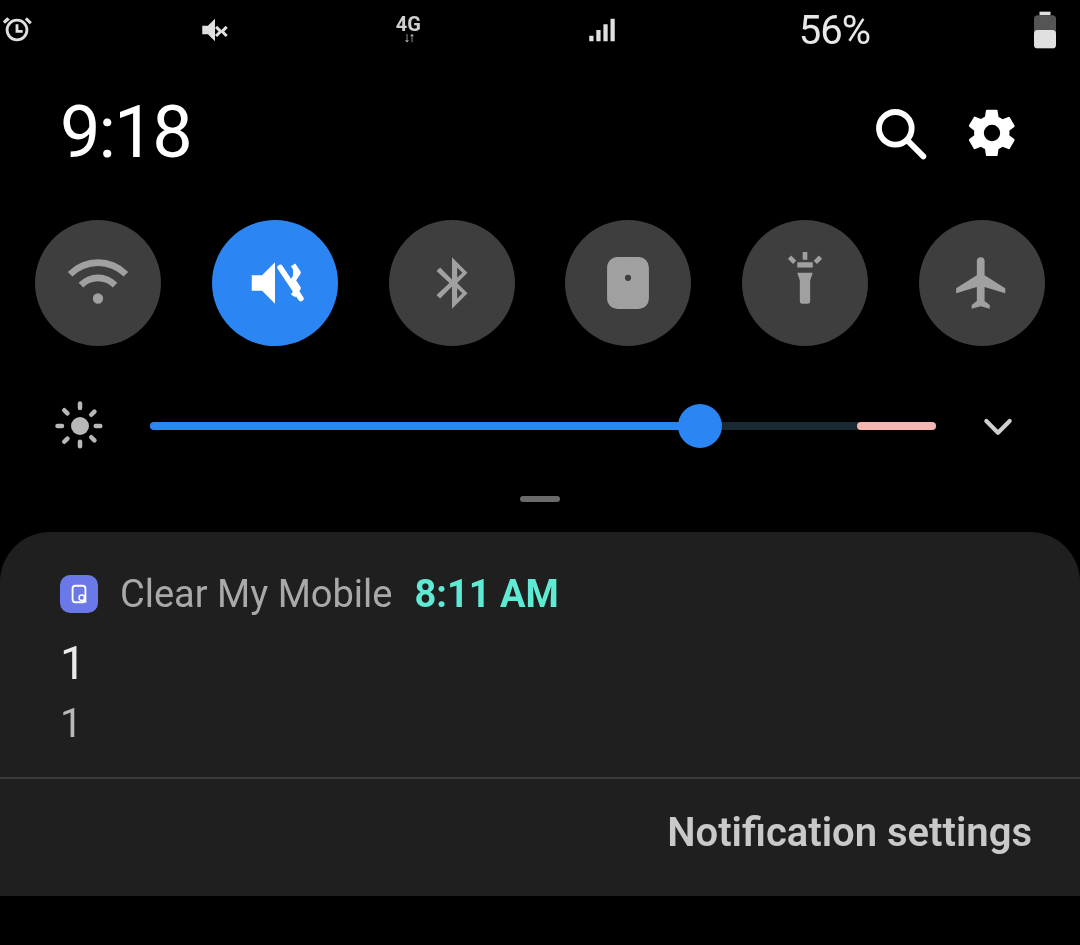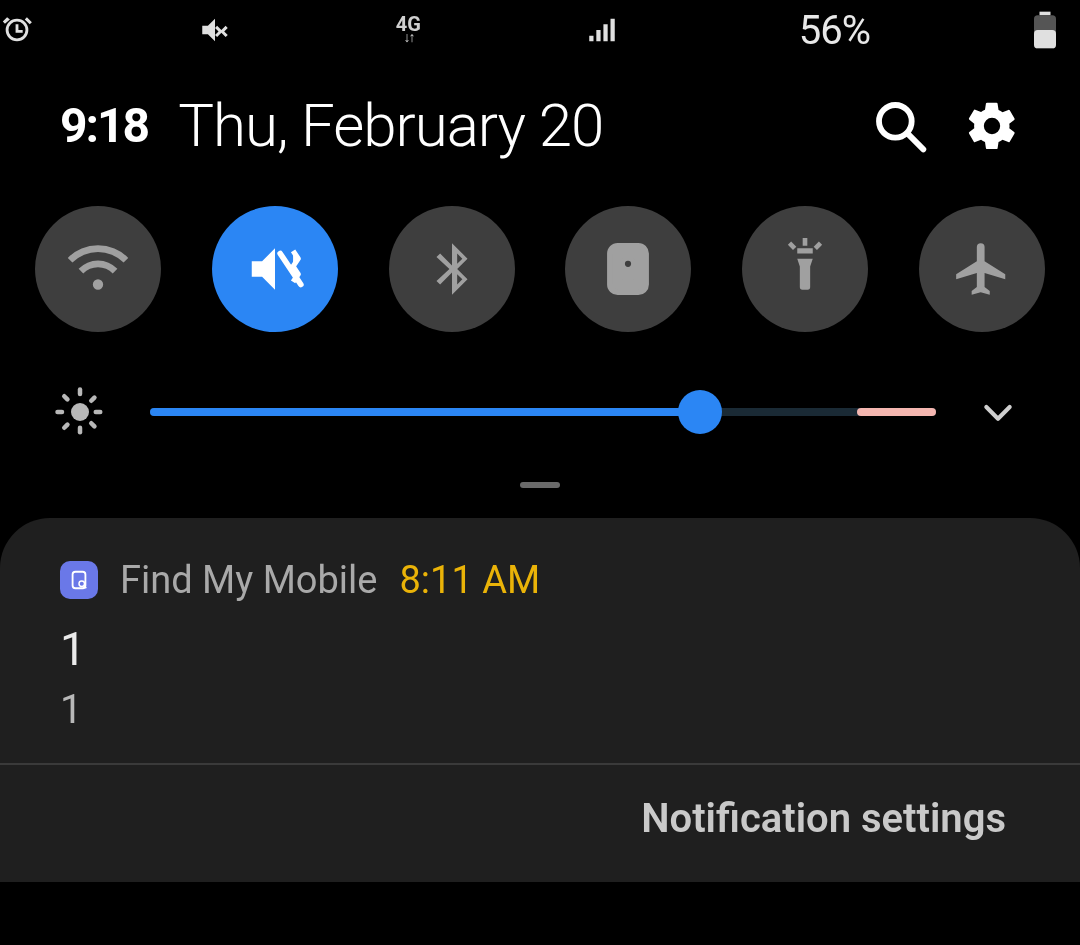--- a/index.html
+++ b/index.html
@@ -38,22 +38,22 @@
   .net-stack .lbl { font-size: 20px; font-weight: 700; }
   .net-stack .arrows { font-size: 14px; letter-spacing: -2px; }
 
   
   .qs-header {
     display: flex;
     align-items: center;
     padding: 30px 60px 20px 60px;
   }
   .qs-time {
-    font-size: 48px;
-    font-weight: 700;
+    font-size: 72px;
+    font-weight: 400;
     color: #ffffff;
     letter-spacing: -2px;
   }
   .qs-date {
     font-size: 60px;
     font-weight: 300;
     color: #ffffff;
     margin-left: 30px;
     letter-spacing: -1px;
   }
@@ -162,42 +162,42 @@
     padding: 0 60px;
   }
   .app-badge {
     width: 38px;
     height: 38px;
     background: #6a78e8;
     border-radius: 10px;
     display:flex; align-items:center; justify-content:center;
   }
   .app-name { font-size: 38px; color: #a9a9a9; }
-  .notif-time { font-size: 38px; color: #eab308; }
+  .notif-time { font-size: 38px; color: #5eead4; font-weight: bold; }
   .notif-title {
     font-size: 46px;
     color: #eaeaea;
     padding: 20px 60px 0 60px;
   }
   .notif-body {
     font-size: 40px;
     color: #b8b8b8;
     padding: 10px 60px 30px 60px;
   }
   .notif-divider {
     height: 2px;
     background: #3a3a3a;
     width: 100%;
   }
   .notif-actions {
     display: flex;
     justify-content: flex-end;
     align-items: center;
     gap: 80px;
-    padding: 30px 74px 40px 70px;
+    padding: 30px 48px 40px 70px;
   }
   .notif-actions .act {
     font-size: 40px;
     font-weight: 600;
     color: #c9c9c9;
   }
 </style>
 </head>
 <body>
 
@@ -226,21 +226,20 @@
     <svg width="22" height="38" viewBox="0 0 12 20">
         <rect x="3" y="0" width="6" height="2" fill="#e0e0e0"></rect>
         <rect x="0" y="2" width="12" height="18" rx="2" fill="#555"></rect>
         <rect x="0" y="10" width="12" height="10" rx="2" fill="#e0e0e0"></rect>
       </svg>
   </span>
 </div>
 
 <div class="qs-header">
   <div class="qs-time">9:18</div>
-  <div class="qs-date">Thu, February 20</div>
   <div class="spacer"></div>
   <div class="hicon">
     <svg viewBox="0 0 24 24">
         <circle cx="10" cy="10" r="7" stroke="#ffffff" stroke-width="2.5" fill="none"></circle>
         <line x1="15.5" y1="15.5" x2="22" y2="22" stroke="#ffffff" stroke-width="2.5" stroke-linecap="round"></line>
       </svg>
   </div>
   <div class="hicon">
     <svg viewBox="0 0 24 24">
         <path fill="#ffffff" d="M19.4 13a7.5 7.5 0 0 0 .1-1 7.5 7.5 0 0 0-.1-1l2.1-1.6a.5.5 0 0 0 .1-.7l-2-3.4a.5.5 0 0 0-.6-.2l-2.5 1a7.3 7.3 0 0 0-1.7-1l-.4-2.6A.5.5 0 0 0 13.9 2h-4a.5.5 0 0 0-.5.4L9 5a7.3 7.3 0 0 0-1.7 1l-2.5-1a.5.5 0 0 0-.6.2l-2 3.4a.5.5 0 0 0 .1.7L4.4 11a7.5 7.5 0 0 0 0 2l-2.1 1.6a.5.5 0 0 0-.1.7l2 3.4a.5.5 0 0 0 .6.2l2.5-1a7.3 7.3 0 0 0 1.7 1l.4 2.6a.5.5 0 0 0 .5.4h4a.5.5 0 0 0 .5-.4l.4-2.6a7.3 7.3 0 0 0 1.7-1l2.5 1a.5.5 0 0 0 .6-.2l2-3.4a.5.5 0 0 0-.1-.7zM12 15.5A3.5 3.5 0 1 1 15.5 12 3.5 3.5 0 0 1 12 15.5z"></path>
@@ -321,21 +320,21 @@
 
 <div class="notif">
   <div class="notif-head">
     <div class="app-badge">
       <svg viewBox="0 0 24 24" width="22" height="22">
           <rect x="5" y="3" width="14" height="18" rx="3" fill="none" stroke="#ffffff" stroke-width="2"></rect>
           <circle cx="15" cy="16" r="3" fill="none" stroke="#ffffff" stroke-width="1.6"></circle>
           <line x1="17" y1="18" x2="20" y2="21" stroke="#ffffff" stroke-width="1.6"></line>
         </svg>
     </div>
-    <div class="app-name">Find My Mobile</div>
+    <div class="app-name">Clear My Mobile</div>
     <div class="notif-time">8:11 AM</div>
   </div>
   <div class="notif-title">1</div>
   <div class="notif-body">1</div>
   <div class="notif-divider"></div>
   <div class="notif-actions">
     <div class="act">Notification settings</div>
   </div>
 </div>
 

